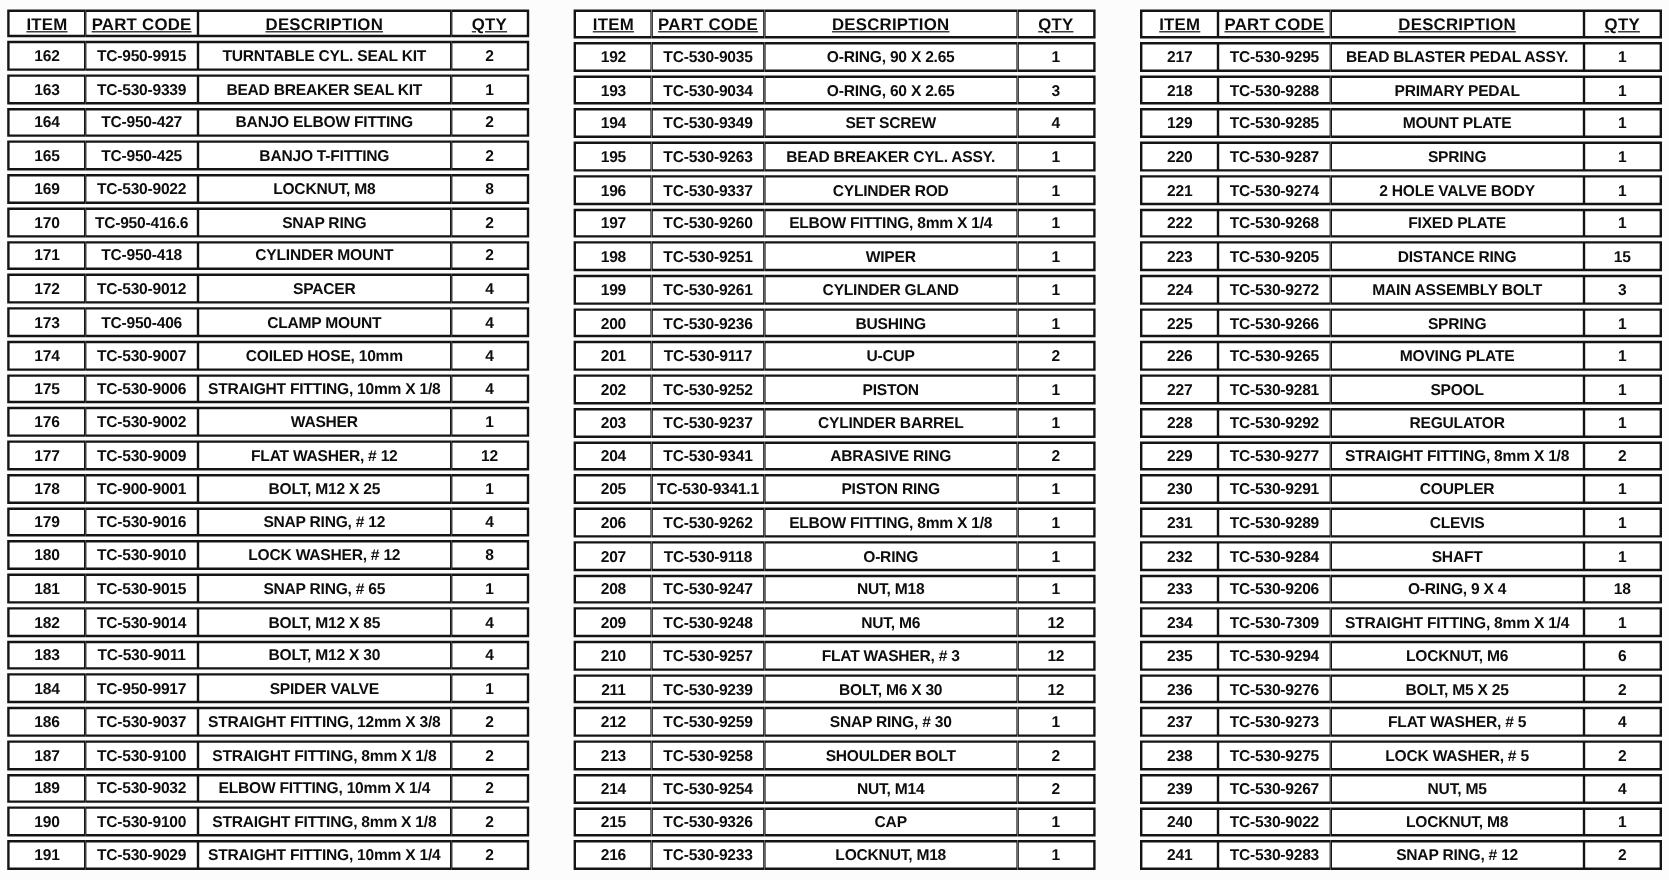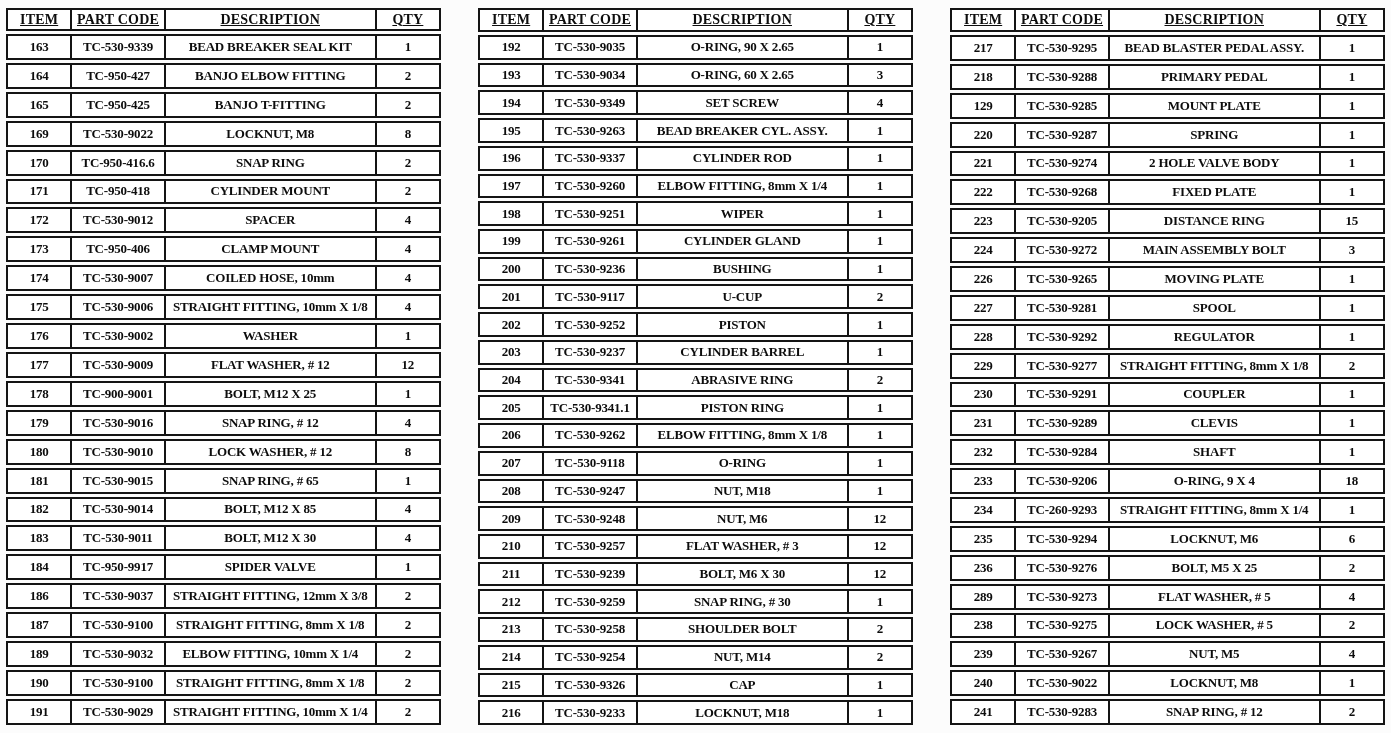--- a/index.html
+++ b/index.html
@@ -16,21 +16,20 @@
     gap: 37px;
     background: #fcfcfc;
     font-family: "Liberation Sans", sans-serif;
   }
   table.parts-table {
     flex: 1;
     border-collapse: separate;
     border-spacing: 0 3px;
     table-layout: fixed;
     height: 100%;
-    font-family: Liberation Serif, serif;
   }
   table.parts-table th,
   table.parts-table td {
     border-style: solid;
     border-color: #141414;
     border-width: 2px 1px;
     text-align: center;
     vertical-align: middle;
     color: #0d0d0d;
     font-weight: bold;
@@ -67,20 +66,26 @@
       <thead>
         <tr>
           <th class="col-item">ITEM</th>
           <th class="col-part-code">PART CODE</th>
           <th class="col-description">DESCRIPTION</th>
           <th class="col-qty">QTY</th>
         </tr>
       </thead>
       <tbody>
         <tr>
+          <td class="col-item">162</td>
+          <td class="col-part-code">TC-950-9915</td>
+          <td class="col-description">TURNTABLE CYL. SEAL KIT</td>
+          <td class="col-qty">2</td>
+        </tr>
+        <tr>
           <td class="col-item">163</td>
           <td class="col-part-code">TC-530-9339</td>
           <td class="col-description">BEAD BREAKER SEAL KIT</td>
           <td class="col-qty">1</td>
         </tr>
         <tr>
           <td class="col-item">164</td>
           <td class="col-part-code">TC-950-427</td>
           <td class="col-description">BANJO ELBOW FITTING</td>
           <td class="col-qty">2</td>
@@ -433,20 +438,26 @@
           <td class="col-description">DISTANCE RING</td>
           <td class="col-qty">15</td>
         </tr>
         <tr>
           <td class="col-item">224</td>
           <td class="col-part-code">TC-530-9272</td>
           <td class="col-description">MAIN ASSEMBLY BOLT</td>
           <td class="col-qty">3</td>
         </tr>
         <tr>
+          <td class="col-item">225</td>
+          <td class="col-part-code">TC-530-9266</td>
+          <td class="col-description">SPRING</td>
+          <td class="col-qty">1</td>
+        </tr>
+        <tr>
           <td class="col-item">226</td>
           <td class="col-part-code">TC-530-9265</td>
           <td class="col-description">MOVING PLATE</td>
           <td class="col-qty">1</td>
         </tr>
         <tr>
           <td class="col-item">227</td>
           <td class="col-part-code">TC-530-9281</td>
           <td class="col-description">SPOOL</td>
           <td class="col-qty">1</td>
@@ -482,38 +493,38 @@
           <td class="col-qty">1</td>
         </tr>
         <tr>
           <td class="col-item">233</td>
           <td class="col-part-code">TC-530-9206</td>
           <td class="col-description">O-RING, 9 X 4</td>
           <td class="col-qty">18</td>
         </tr>
         <tr>
           <td class="col-item">234</td>
-          <td class="col-part-code">TC-260-9293</td>
+          <td class="col-part-code">TC-530-7309</td>
           <td class="col-description">STRAIGHT FITTING, 8mm X 1/4</td>
           <td class="col-qty">1</td>
         </tr>
         <tr>
           <td class="col-item">235</td>
           <td class="col-part-code">TC-530-9294</td>
           <td class="col-description">LOCKNUT, M6</td>
           <td class="col-qty">6</td>
         </tr>
         <tr>
           <td class="col-item">236</td>
           <td class="col-part-code">TC-530-9276</td>
           <td class="col-description">BOLT, M5 X 25</td>
           <td class="col-qty">2</td>
         </tr>
         <tr>
-          <td class="col-item">289</td>
+          <td class="col-item">237</td>
           <td class="col-part-code">TC-530-9273</td>
           <td class="col-description">FLAT WASHER, # 5</td>
           <td class="col-qty">4</td>
         </tr>
         <tr>
           <td class="col-item">238</td>
           <td class="col-part-code">TC-530-9275</td>
           <td class="col-description">LOCK WASHER, # 5</td>
           <td class="col-qty">2</td>
         </tr>

